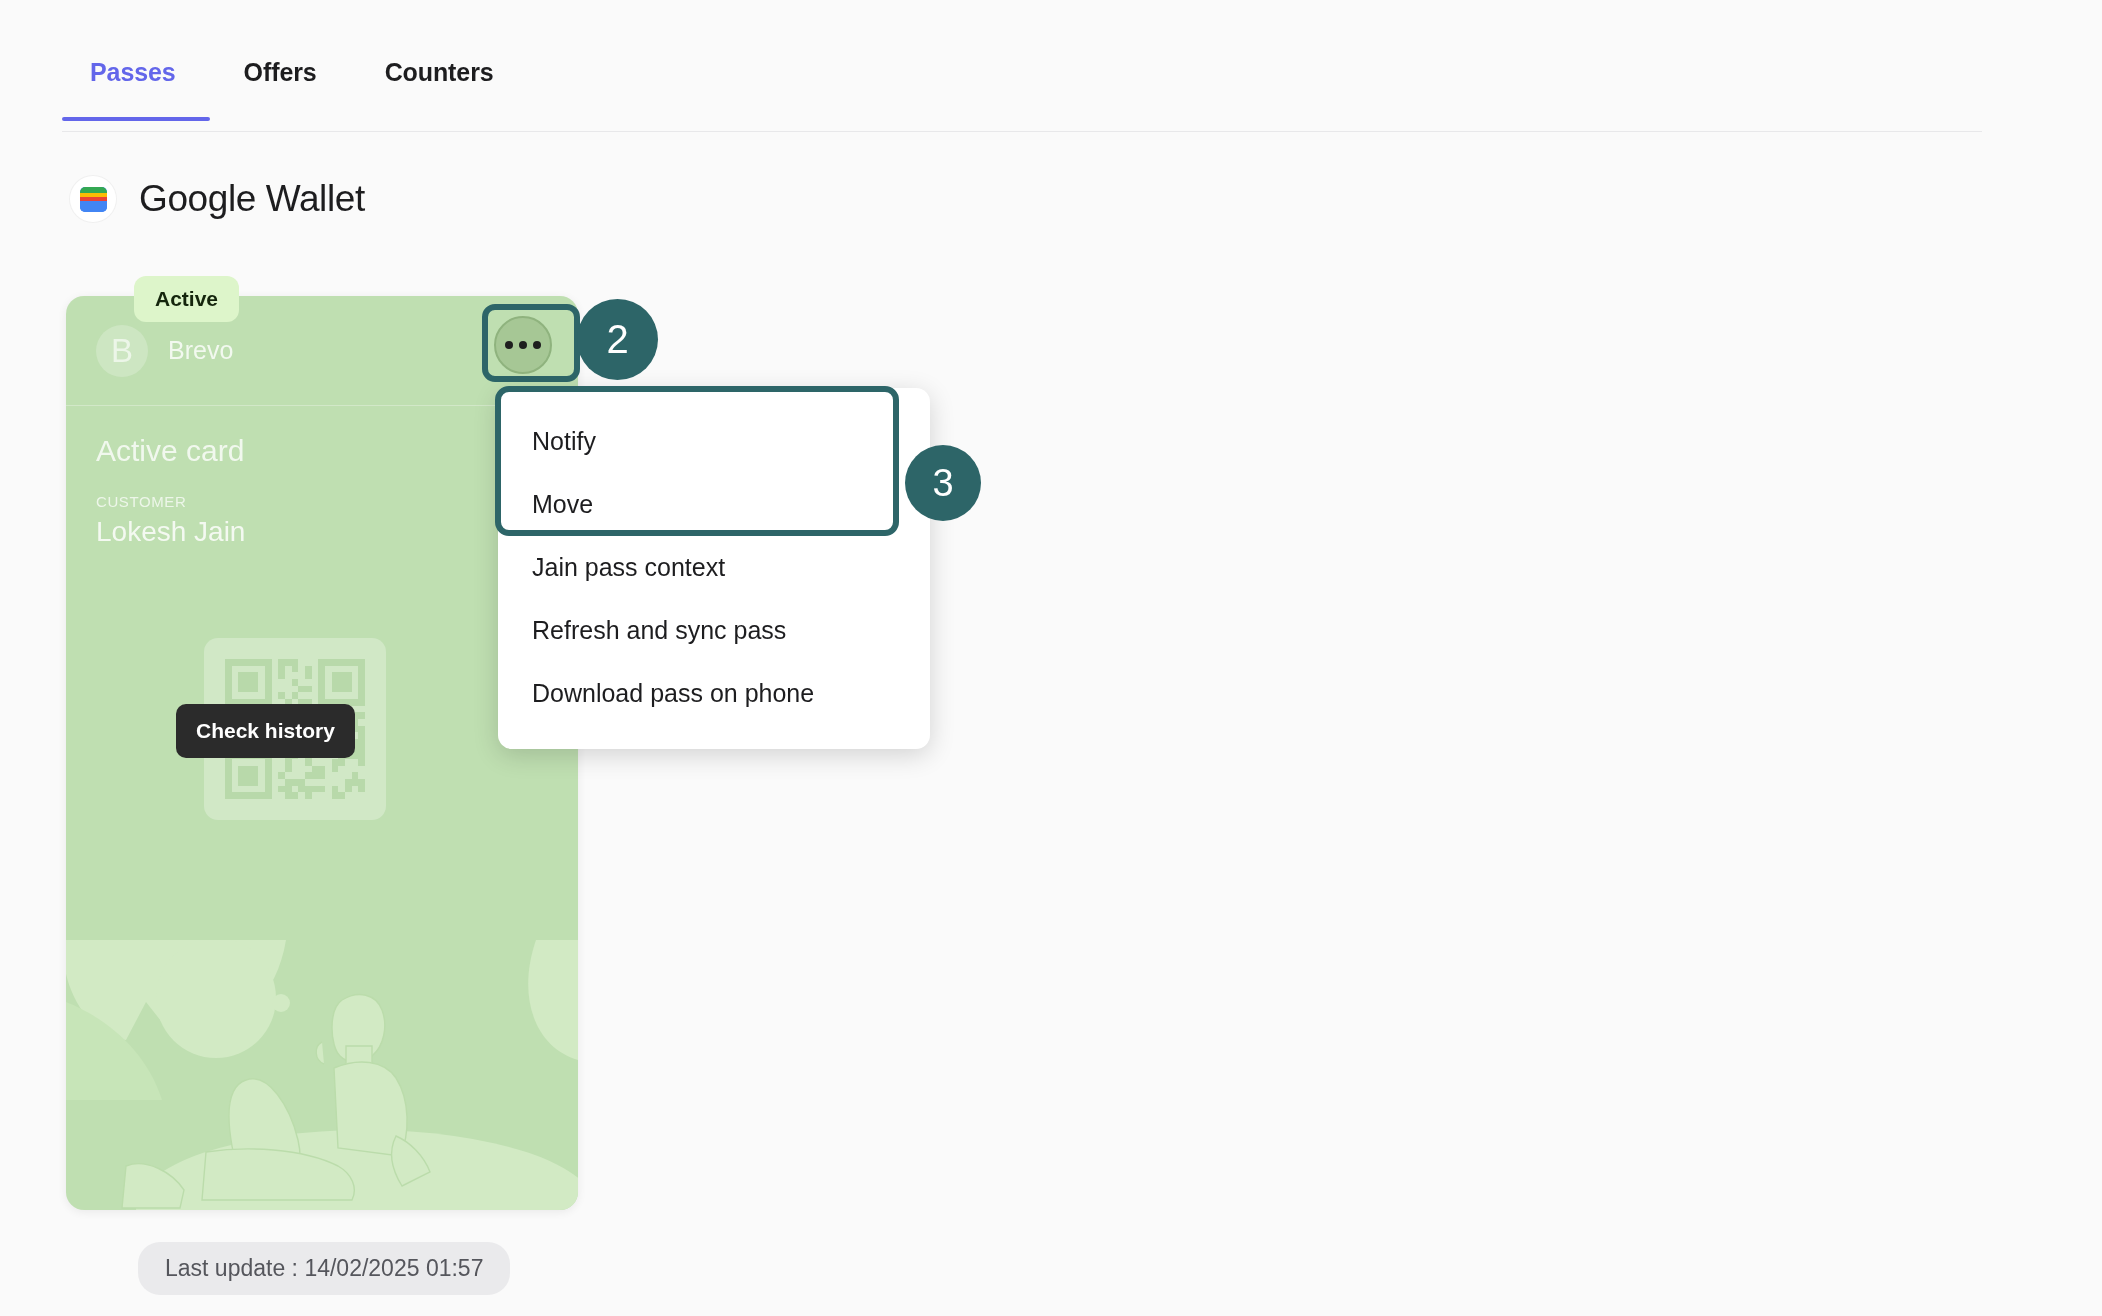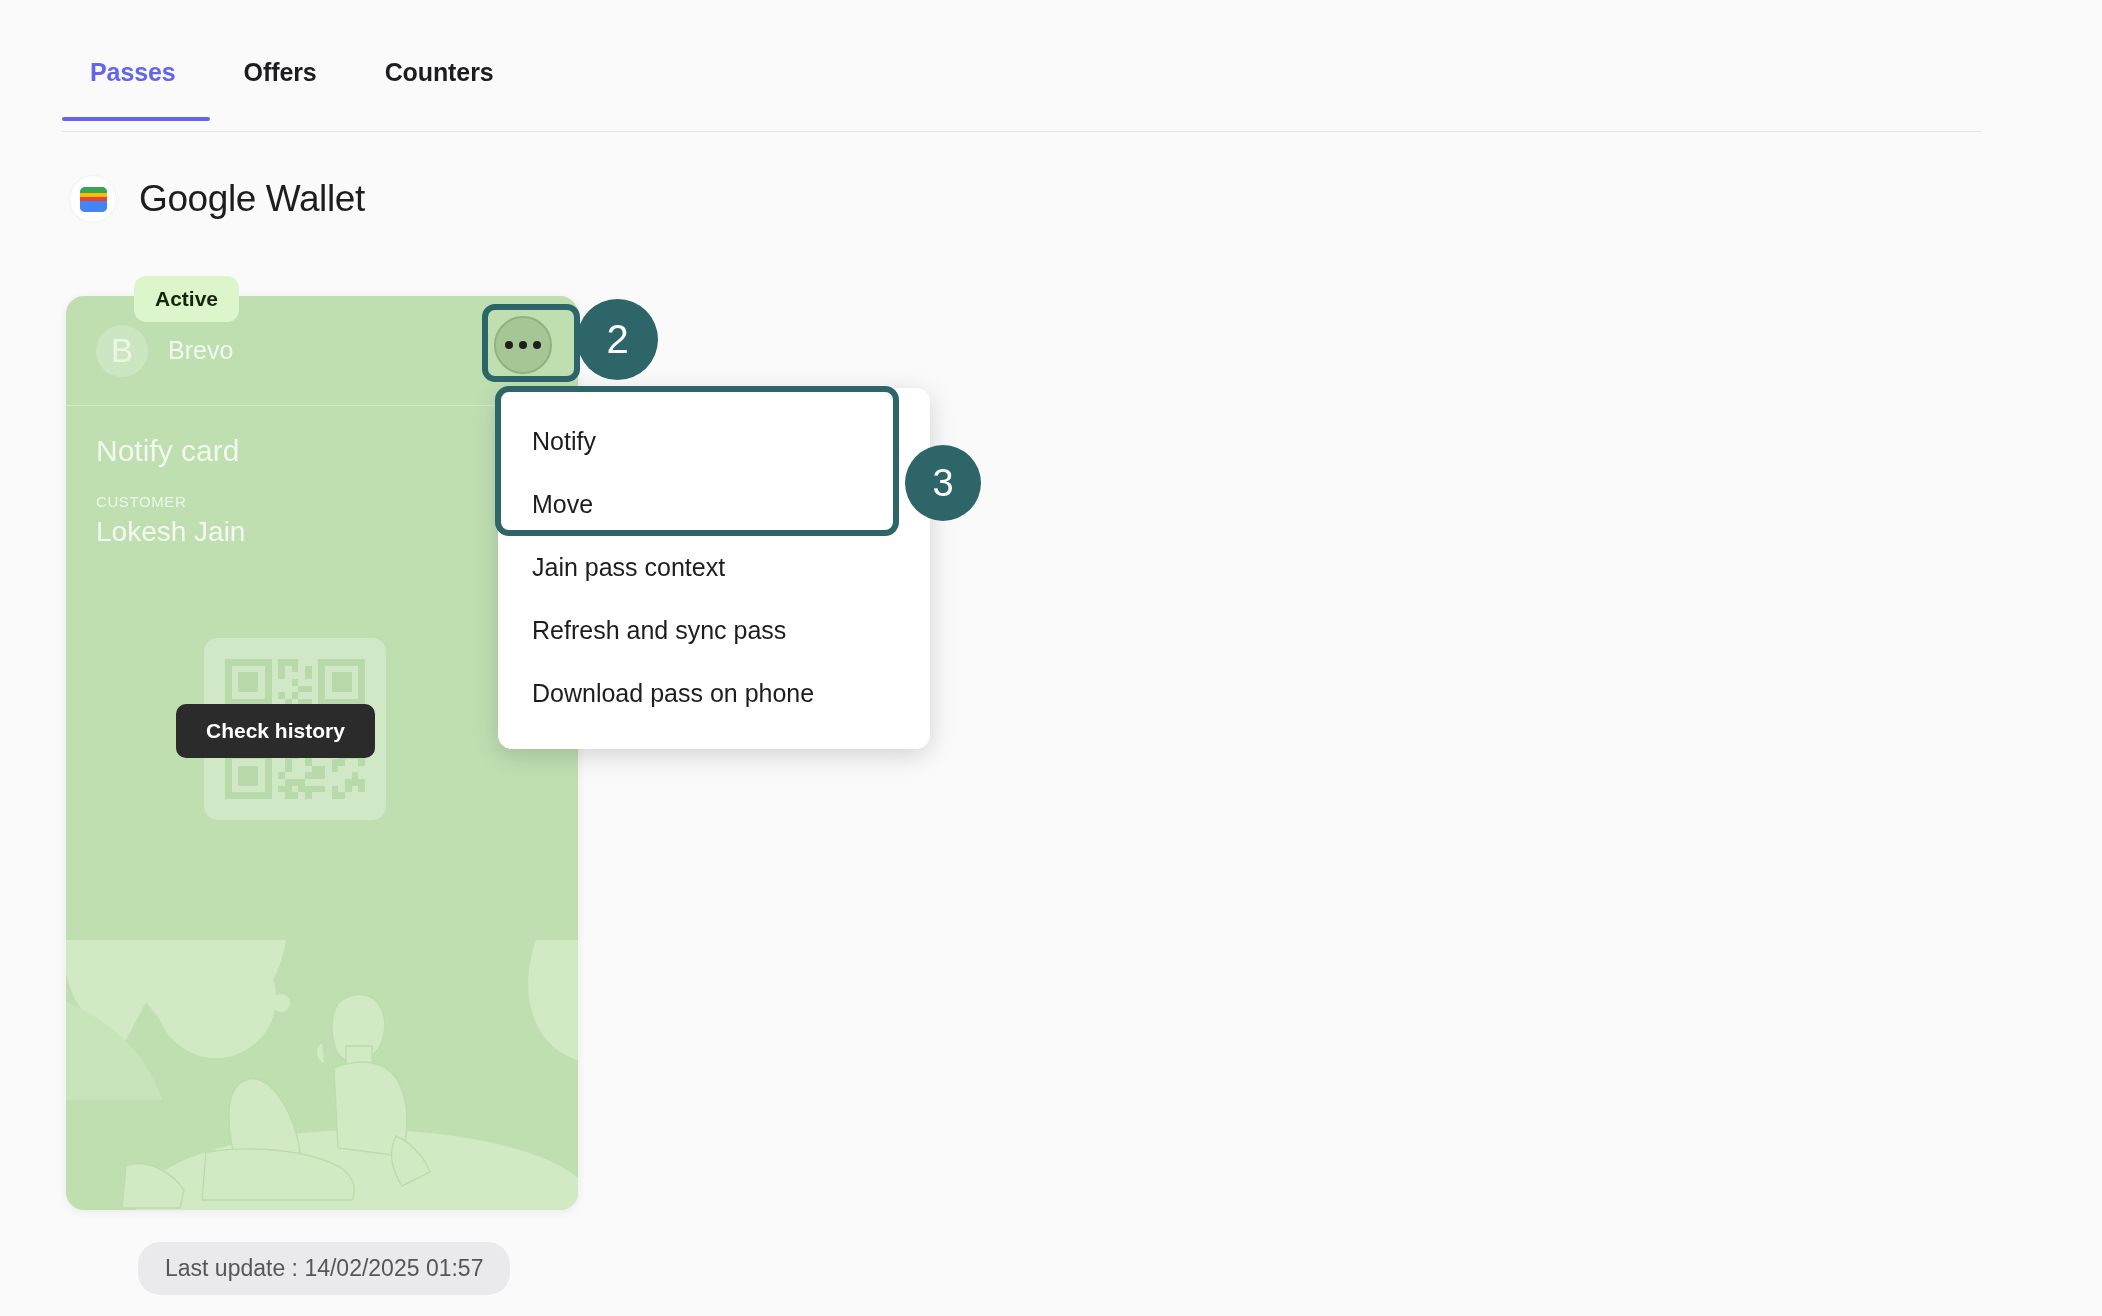--- a/index.html
+++ b/index.html
@@ -206,21 +206,21 @@
   }
 
   
   .tooltip-check {
     position: absolute;
     left: 110px; top: 408px;
     background: #2B2B2B;
     color: #FFFFFF;
     font-size: 21px;
     font-weight: 700;
-    padding: 15px 30px;
+    padding: 15px 20px;
     border-radius: 10px;
     white-space: nowrap;
     z-index: 6;
   }
 
   
   .illustration {
     position: absolute;
     left: 0; bottom: 0;
     width: 100%; height: 270px;
@@ -361,21 +361,21 @@
 
 <div class="card-wrap">
 
   <div class="pass-card">
 
     <div class="card-header">
       <div class="brand-avatar">B</div>
       <div class="brand-name">Brevo</div>
     </div>
 
-    <div class="card-type">Notify card</div>
+    <div class="card-type">Active card</div>
     <div class="card-field-label">CUSTOMER</div>
     <div class="card-field-value">Lokesh Jain</div>
 
     <div class="qr-box">
       <div class="qr-grid" id="qr-grid">
           <i class="on"></i>
           <i class="on"></i>
           <i class="on"></i>
           <i class="on"></i>
           <i class="on"></i>

